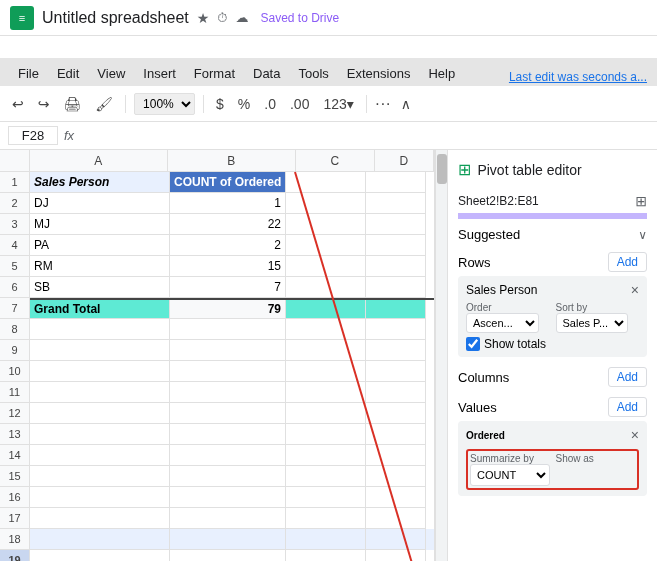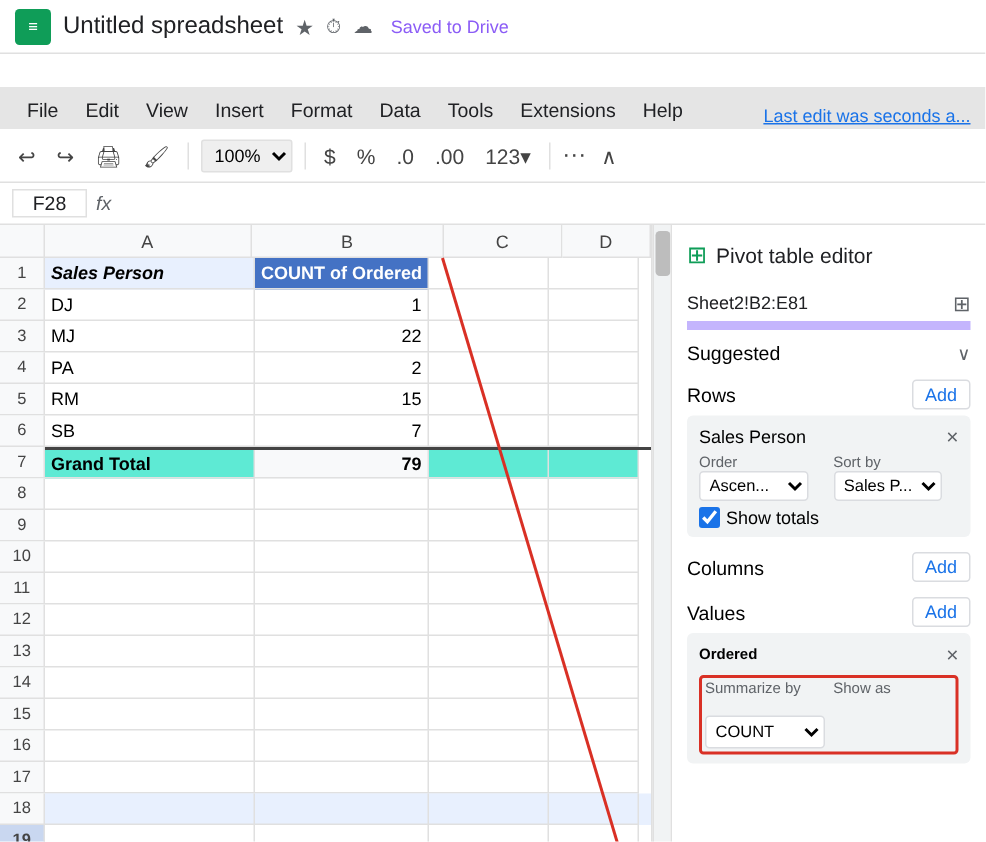--- a/index.html
+++ b/index.html
@@ -103,21 +103,21 @@
     .pivot-chip-select { font-size: 11px; border: 1px solid #dadce0; border-radius: 3px; padding: 1px 2px; background: #fff; height: 20px; }
 
     .pivot-checkbox-row { display: flex; align-items: center; gap: 4px; margin-top: 4px; }
     .pivot-checkbox { width: 14px; height: 14px; accent-color: #1a73e8; }
 
     .pivot-value-chip { background: #f1f3f4; border-radius: 4px; padding: 6px 8px; margin-bottom: 4px; }
     .pivot-value-chip-header { display: flex; align-items: center; justify-content: space-between; margin-bottom: 6px; }
 
     .summarize-row { display: flex; gap: 6px; }
     .summarize-group { flex: 1; }
-    .summarize-label { font-size: 10px; color: #5f6368; margin-bottom: 12px; }
+    .summarize-label { font-size: 10px; color: #5f6368; margin-bottom: 0; }
     .summarize-select { font-size: 11px; border: 1px solid #dadce0; border-radius: 3px; padding: 1px 2px; background: #fff; height: 22px; width: 100%; }
     .highlight-box { border: 2px solid #d93025; border-radius: 3px; padding: 2px; }
   </style>
 </head>
 <body>
 
 <div class="title-bar">
   <div class="app-icon">
     <span class="app-icon-inner">≡</span>
   </div>

